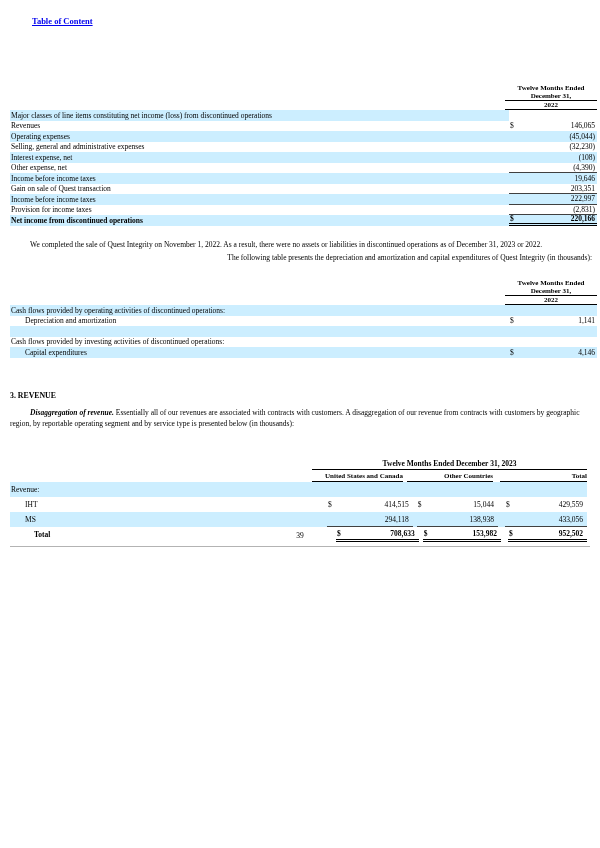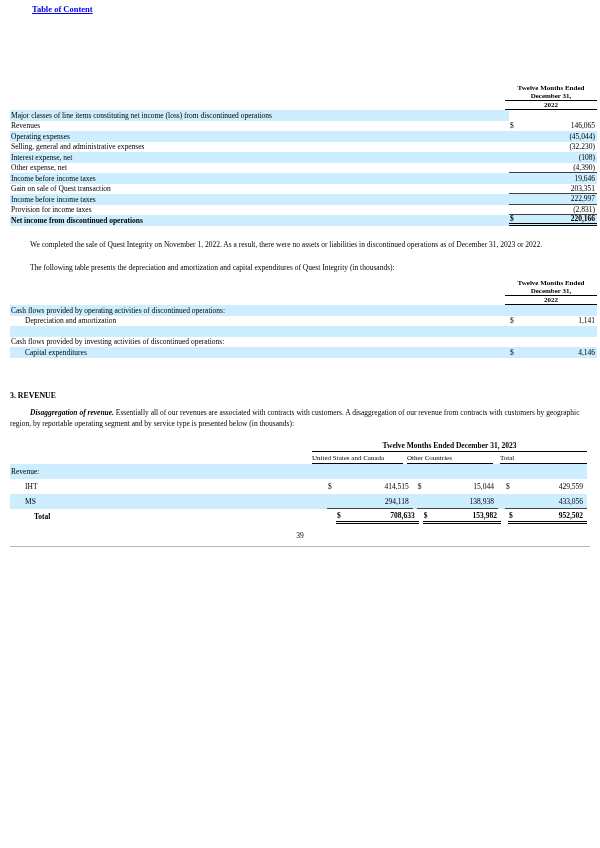--- a/index.html
+++ b/index.html
@@ -1,18 +1,18 @@
 <!DOCTYPE html>
 <html><head>
 <meta charset="utf-8">
 <style>
   html,body{margin:0;padding:0;background:#fff;}
   .page{position:relative;width:600px;height:848px;background:#fff;overflow:hidden;
         font-family:"Liberation Serif",serif;color:#000;font-size:7.5px;}
-  .toc-link{position:absolute;left:32px;top:4px;font-weight:bold;font-size:8.5px;
+  .toc-link{position:absolute;left:32px;top:16px;font-weight:bold;font-size:8.5px;
         color:#0000ee;text-decoration:underline;cursor:pointer;}
   
   .fin-table{position:absolute;left:10px;}
   #table1{top:84px;width:587px;}
   #table2{top:279px;width:587px;}
   .hdrcol{width:92px;margin-left:auto;text-align:center;font-weight:bold;font-size:7px;line-height:8px;}
   .hdrcol .u{border-bottom:1px solid #000;}
   .trow{display:flex;align-items:stretch;height:10.5px;}
   .trow.shade{background:#cceeff;}
   .trow.bold{font-weight:bold;}
@@ -21,30 +21,30 @@
   .trow .lbl.ind2{padding-left:24px;}
   .trow.lblshade .lbl{background:#cceeff;}
   .trow .nums{width:88px;display:flex;align-items:center;box-sizing:border-box;}
   .trow .nums .d{padding-left:1px;}
   .trow .nums .v{flex:1;text-align:right;padding-right:2px;}
   .nums.rule,.grp.rule{border-bottom:1px solid #404040;}
   .nums.dbl,.grp.dbl{border-bottom:3px double #000;}
   
   .para{position:absolute;left:10px;width:582px;line-height:10.5px;}
   #p1{top:240px;white-space:nowrap;text-indent:20px;}
-  #p2{top:263px;white-space:nowrap;text-indent:20px;}
+  #p2{top:253px;white-space:nowrap;text-indent:20px;text-align:right;}
   #sectionHeading{position:absolute;left:10px;top:391px;font-weight:bold;font-size:7.8px;}
   #p3{top:408px;text-indent:20px;}
   .lead{font-weight:bold;font-style:italic;}
   
   #table3{top:441px;width:577px;}
   #t3title{margin-left:302px;width:275px;text-align:center;font-weight:bold;
-        border-bottom:1px solid #000;padding-bottom:1px;box-sizing:border-box;}
+        border-bottom:1px solid #000;padding-bottom:1px;box-sizing:border-box;margin-top:18px;}
   .t3colrow{display:flex;margin-left:302px;width:275px;margin-top:1px;}
-  .t3colrow .ch{font-weight:normal;text-align:left;font-size:7px;border-bottom:1px solid #000;
+  .t3colrow .ch{font-weight:bold;text-align:right;font-size:7px;border-bottom:1px solid #000;
         padding:1px 0;box-sizing:border-box;}
   .ch.c1,.grp.g1{width:91px;margin-right:4px;}
   .ch.c2,.grp.g2{width:86px;margin-right:7px;}
   .ch.c3,.grp.g3{width:87px;}
   #table3 .trow{height:15px;}
   #table3 .lbl{width:302px;flex:none;}
   .grp{display:flex;align-items:center;box-sizing:border-box;}
   .grp .d{padding-left:1px;}
   .grp .v{flex:1;text-align:right;padding-right:4px;}
   .page-number{position:absolute;top:531px;left:0;width:600px;text-align:center;}

